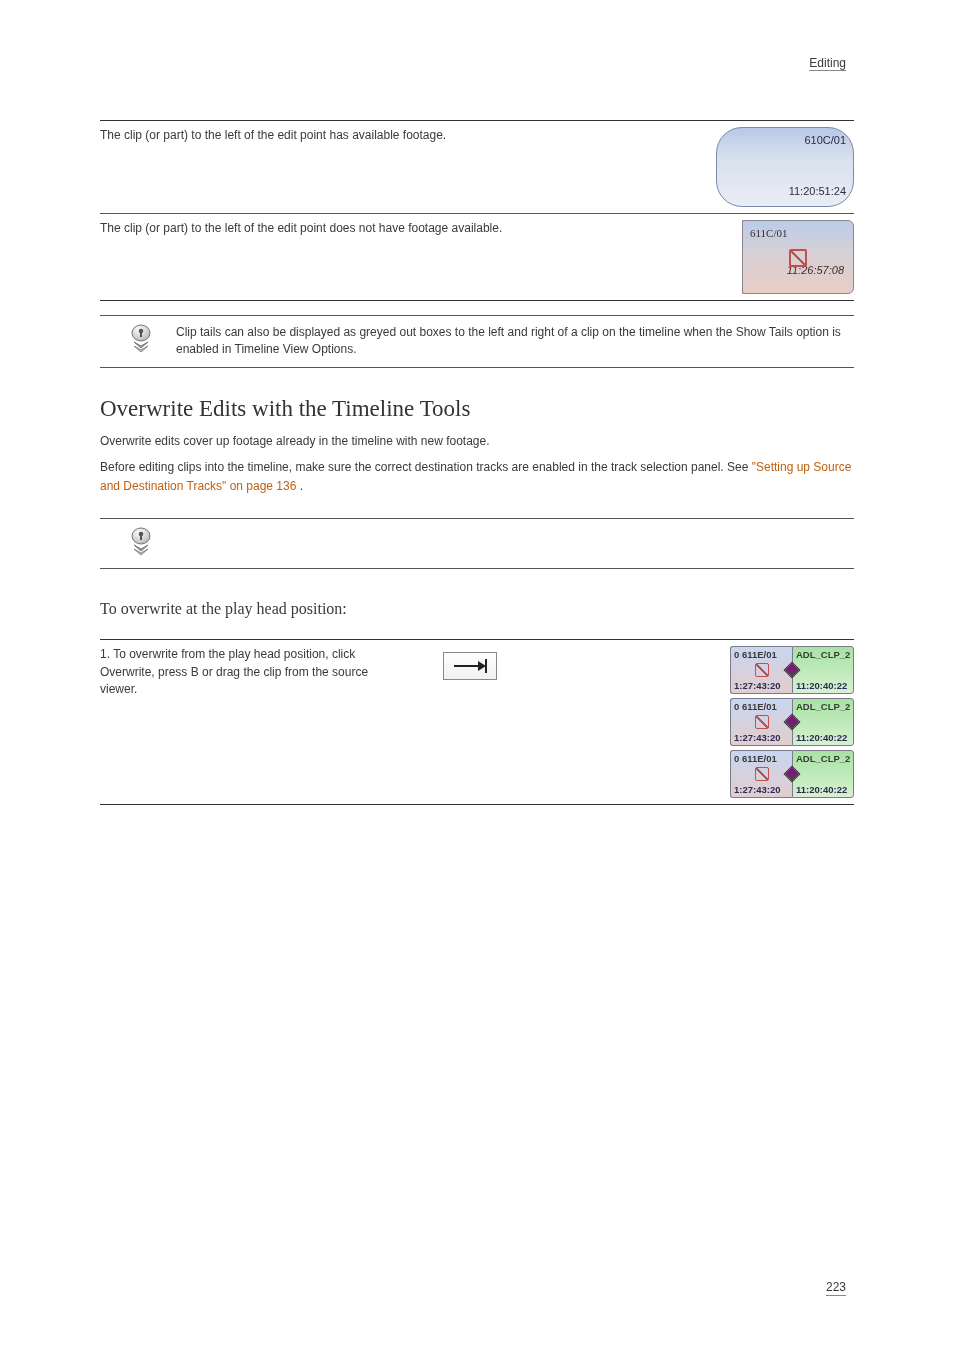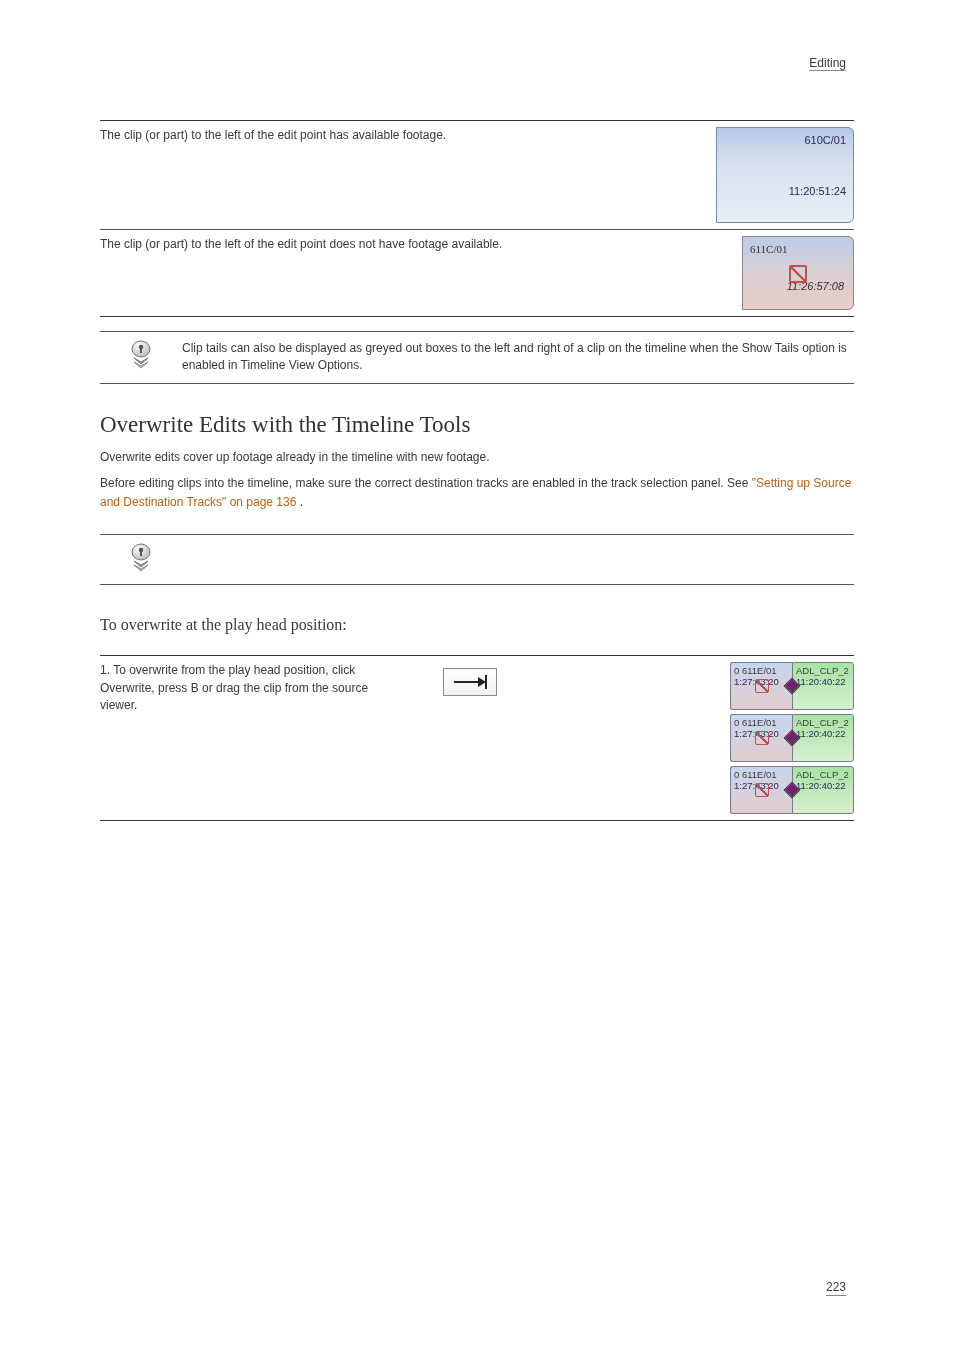--- a/index.html
+++ b/index.html
@@ -36,21 +36,22 @@
     border: 1px solid #888;
     border-radius: 0 6px 6px 0;
     padding: 4px 7px;
     line-height: 1.55;
   }
   .clip-blue {
     background: linear-gradient(to bottom, #b8c8e6 0%, #d9e1ef 40%, #e9edf5 100%);
     border-color: #7b8aaa;
     color: #2b2b4a;
     width: 138px;
-    height: 96px;
+    height: 80px;
+    border-radius: 26px;
   }
   .clip-bluepink {
     background: linear-gradient(to bottom, #bacce8 0%, #d7d0d5 45%, #e9ccc6 100%);
     border-color: #8f8590;
     color: #3a2b2b;
     width: 112px;
     height: 74px;
     text-align: center;
     position: relative;
   }
@@ -66,21 +67,21 @@
     top: 28px;
     transform: translateX(-50%);
   }
   .noentry::after {
     content: '';
     position: absolute;
     left: 0; top: 0; right: 0; bottom: 0;
     background: linear-gradient(to top right, transparent 45%, #c05050 45%, #c05050 55%, transparent 55%);
   }
 
-  .tip-row { display: flex; align-items: flex-start; padding: 8px 4px 8px 28px; gap: 26px; }
+  .tip-row { display: flex; align-items: flex-start; padding: 8px 4px 8px 28px; gap: 20px; }
   .tip-icon { flex: 0 0 28px; }
   .tip-text { flex: 1; line-height: 1.45; }
 
   .section-gap { height: 28px; }
   .section-gap-sm { height: 14px; }
 
   h2.sect { font-family: "Times New Roman", Times, serif; font-weight: normal; font-size: 23px; color: #333; margin-bottom: 10px; }
   .body-para { line-height: 1.55; margin-bottom: 8px; }
   .link { color: #c06010; }
 
@@ -95,22 +96,23 @@
     background: linear-gradient(#fff,#f1f1f1);
     display: flex; align-items: center; justify-content: center;
   }
   .arrow-icon svg { display: block; }
 
   .strip-stack { display: flex; flex-direction: column; gap: 4px; }
   .strip-row { display: flex; height: 48px; font-family: Tahoma, Arial, sans-serif; font-size: 9.5px; }
   .strip-cell {
     border: 1px solid #7a7a8a;
     padding: 2px 3px;
-    display: flex; flex-direction: column; 
+    display: flex; flex-direction: column; justify-content: space-between;
     position: relative;
+    font-weight: bold;
   }
   .strip-a {
     width: 62px;
     background: linear-gradient(#c8d6f0,#e2cdcd);
     border-right: none;
     border-radius: 3px 0 0 3px;
   }
   .strip-b {
     width: 62px;
     background: linear-gradient(#a7e3a3,#d6f0d0);

